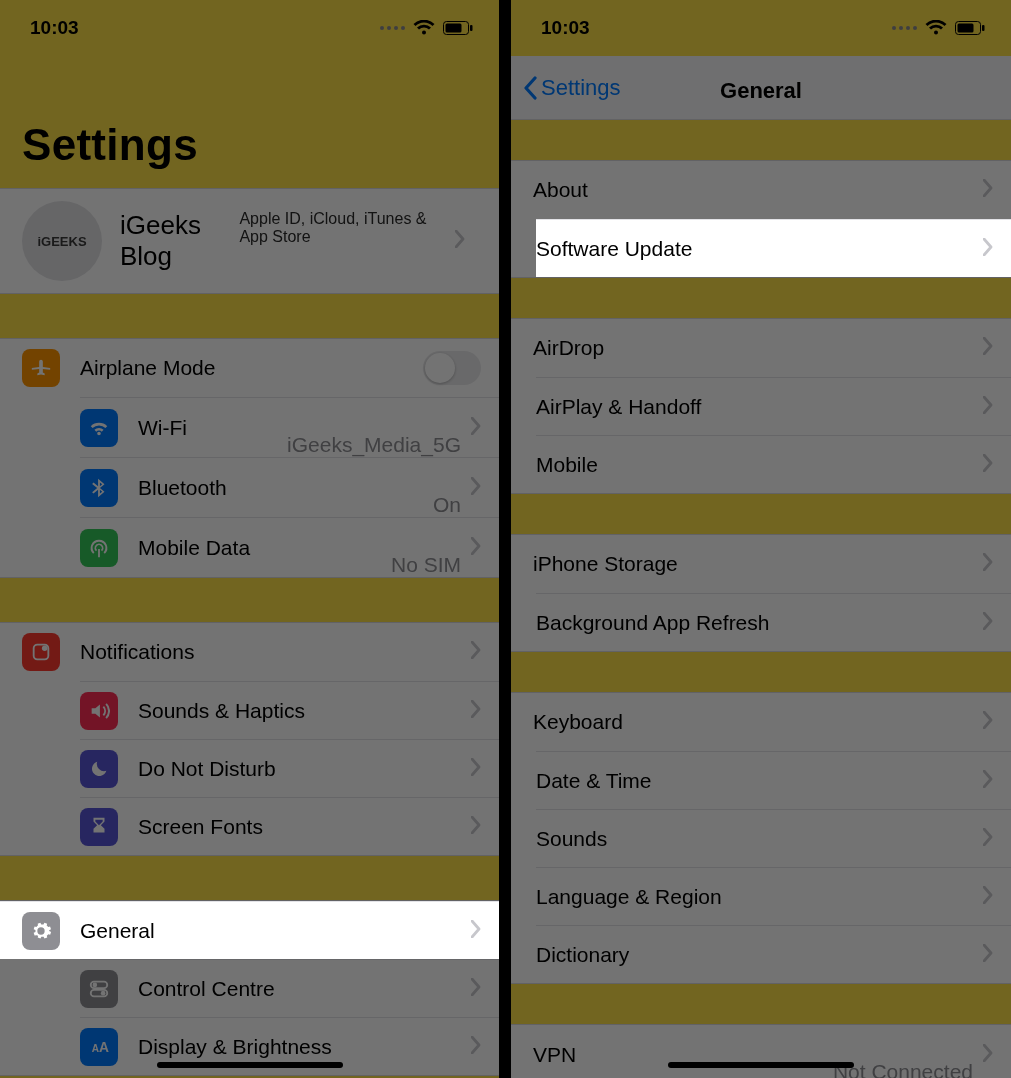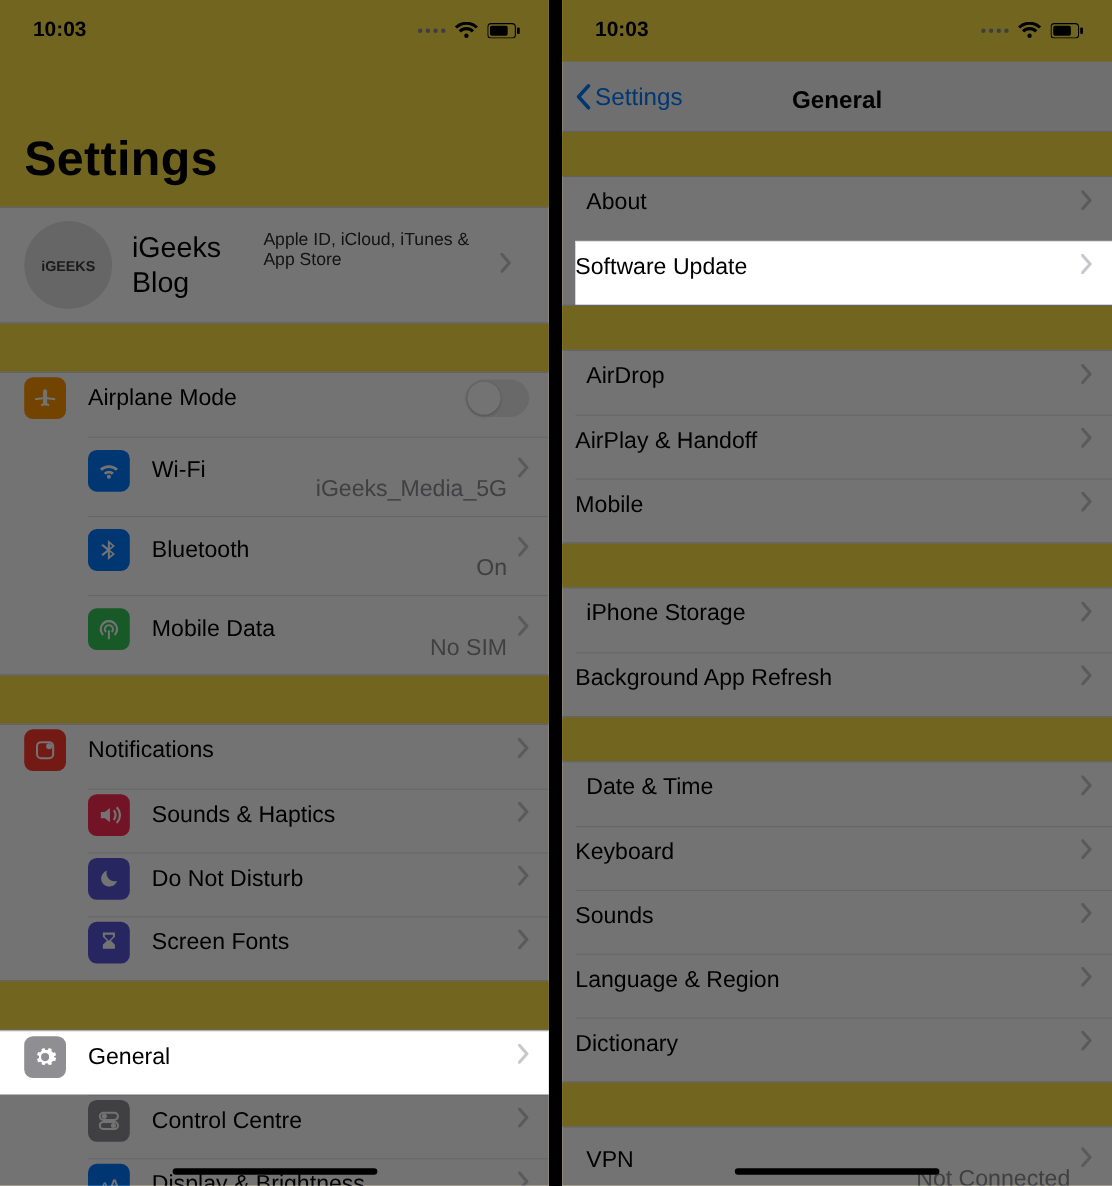--- a/index.html
+++ b/index.html
@@ -57,25 +57,25 @@
   
   .group {
     background: #fff;
     border-top: 1px solid #d9d9dd;
     border-bottom: 1px solid #d9d9dd;
   }
   .row {
     display: flex;
     align-items: center;
     min-height: 58px;
-    padding: 0 18px 12px 22px;
+    padding: 0 18px 0 22px;
     position: relative;
   }
   .row + .row { border-top: 1px solid #e3e3e7; margin-left: 80px; padding-left: 0; }
-  .right .row + .row { margin-left: 12px; justify-content: space-between; }
+  .right .row + .row { margin-left: 25px; justify-content: space-between; }
   .row.profile { min-height: 98px; padding: 12px 34px 12px 22px; }
   .avatar {
     width: 80px; height: 80px; border-radius: 50%;
     background: #e2e2e5;
     display: flex; align-items: center; justify-content: center;
     font-size: 13px; font-weight: 800; color: #3b3b3b;
     margin-right: 18px;
     flex-shrink: 0;
   }
   .profile-text { display: flex; flex-direction: row; gap: 4px; }
@@ -440,28 +440,28 @@
           <span class="label">Background App Refresh</span>
           <div class="spacer"></div>
           <span class="chev"><svg viewBox="0 0 10 18">
               <path d="M1 1l7 8-7 8"></path>
             </svg></span>
         </div>
       </div>
       <div class="spacer-gap sm"></div>
       <div class="group">
         <div class="row">
+          <span class="label">Keyboard</span>
+          <div class="spacer"></div>
+          <span class="chev"><svg viewBox="0 0 10 18">
+              <path d="M1 1l7 8-7 8"></path>
+            </svg></span>
+        </div>
+        <div class="row">
           <span class="label">Date &amp; Time</span>
-          <div class="spacer"></div>
-          <span class="chev"><svg viewBox="0 0 10 18">
-              <path d="M1 1l7 8-7 8"></path>
-            </svg></span>
-        </div>
-        <div class="row">
-          <span class="label">Keyboard</span>
           <div class="spacer"></div>
           <span class="chev"><svg viewBox="0 0 10 18">
               <path d="M1 1l7 8-7 8"></path>
             </svg></span>
         </div>
         <div class="row">
           <span class="label">Sounds</span>
           <div class="spacer"></div>
           <span class="chev"><svg viewBox="0 0 10 18">
               <path d="M1 1l7 8-7 8"></path>

